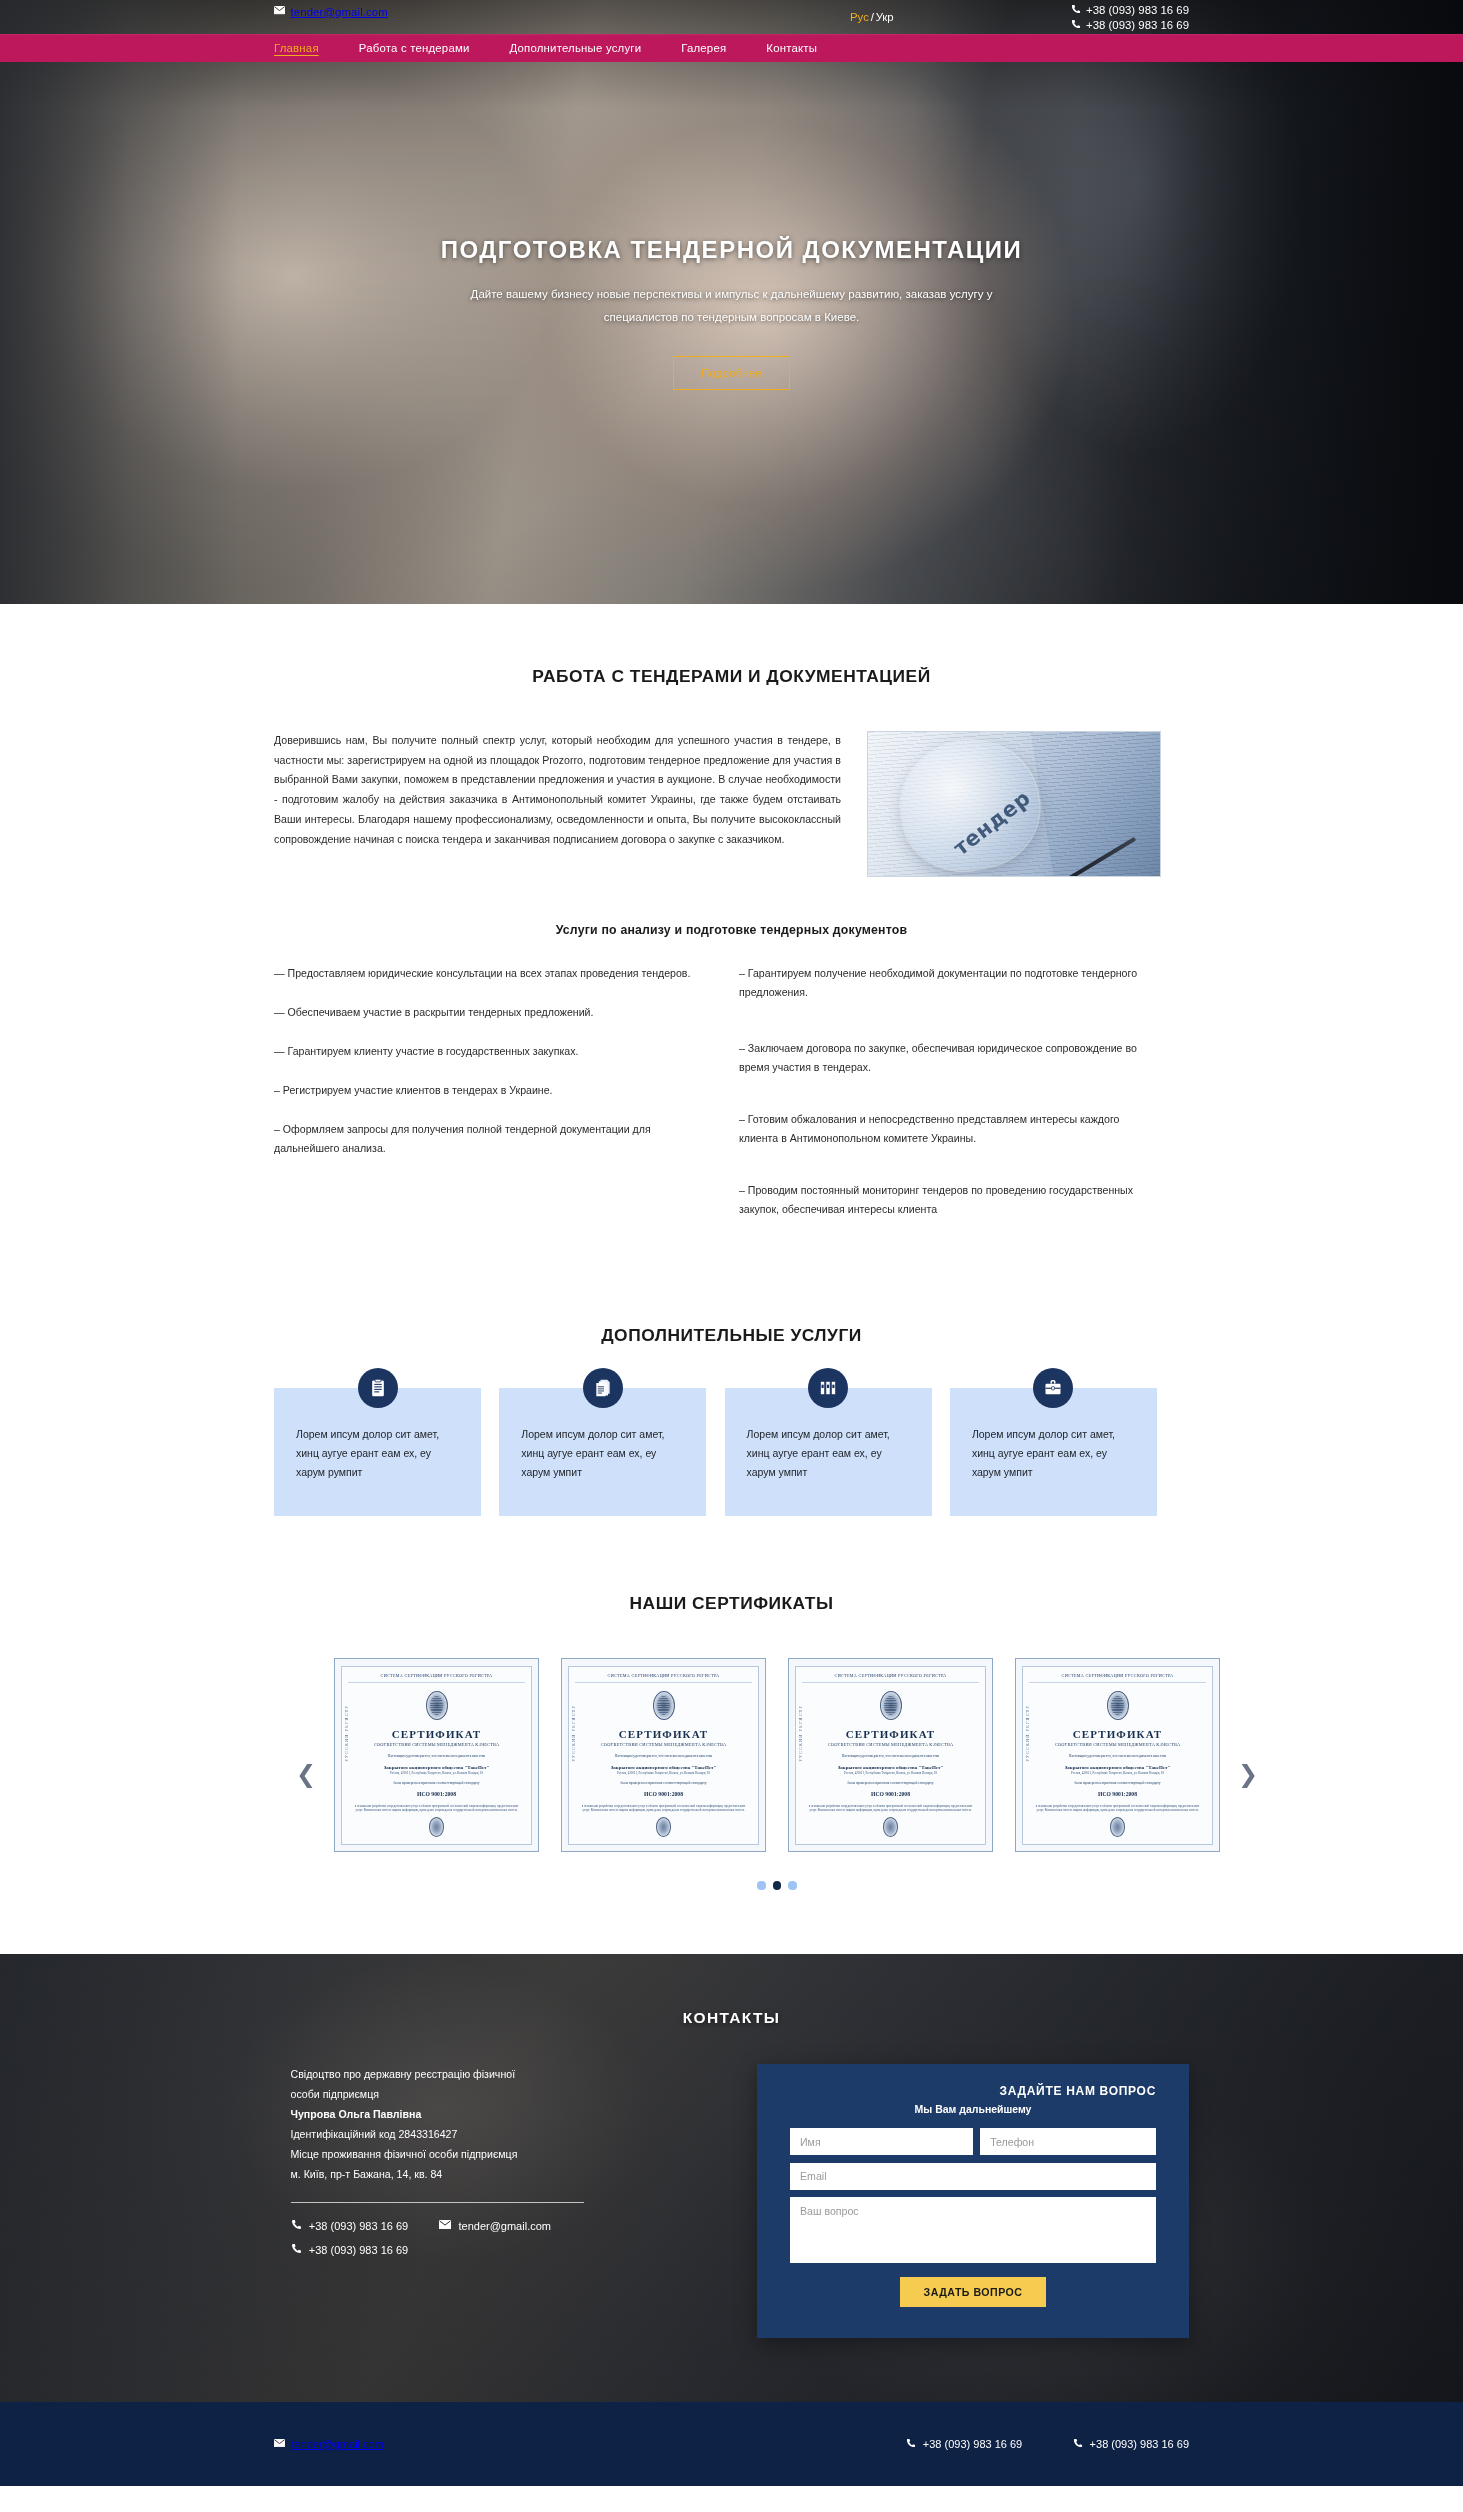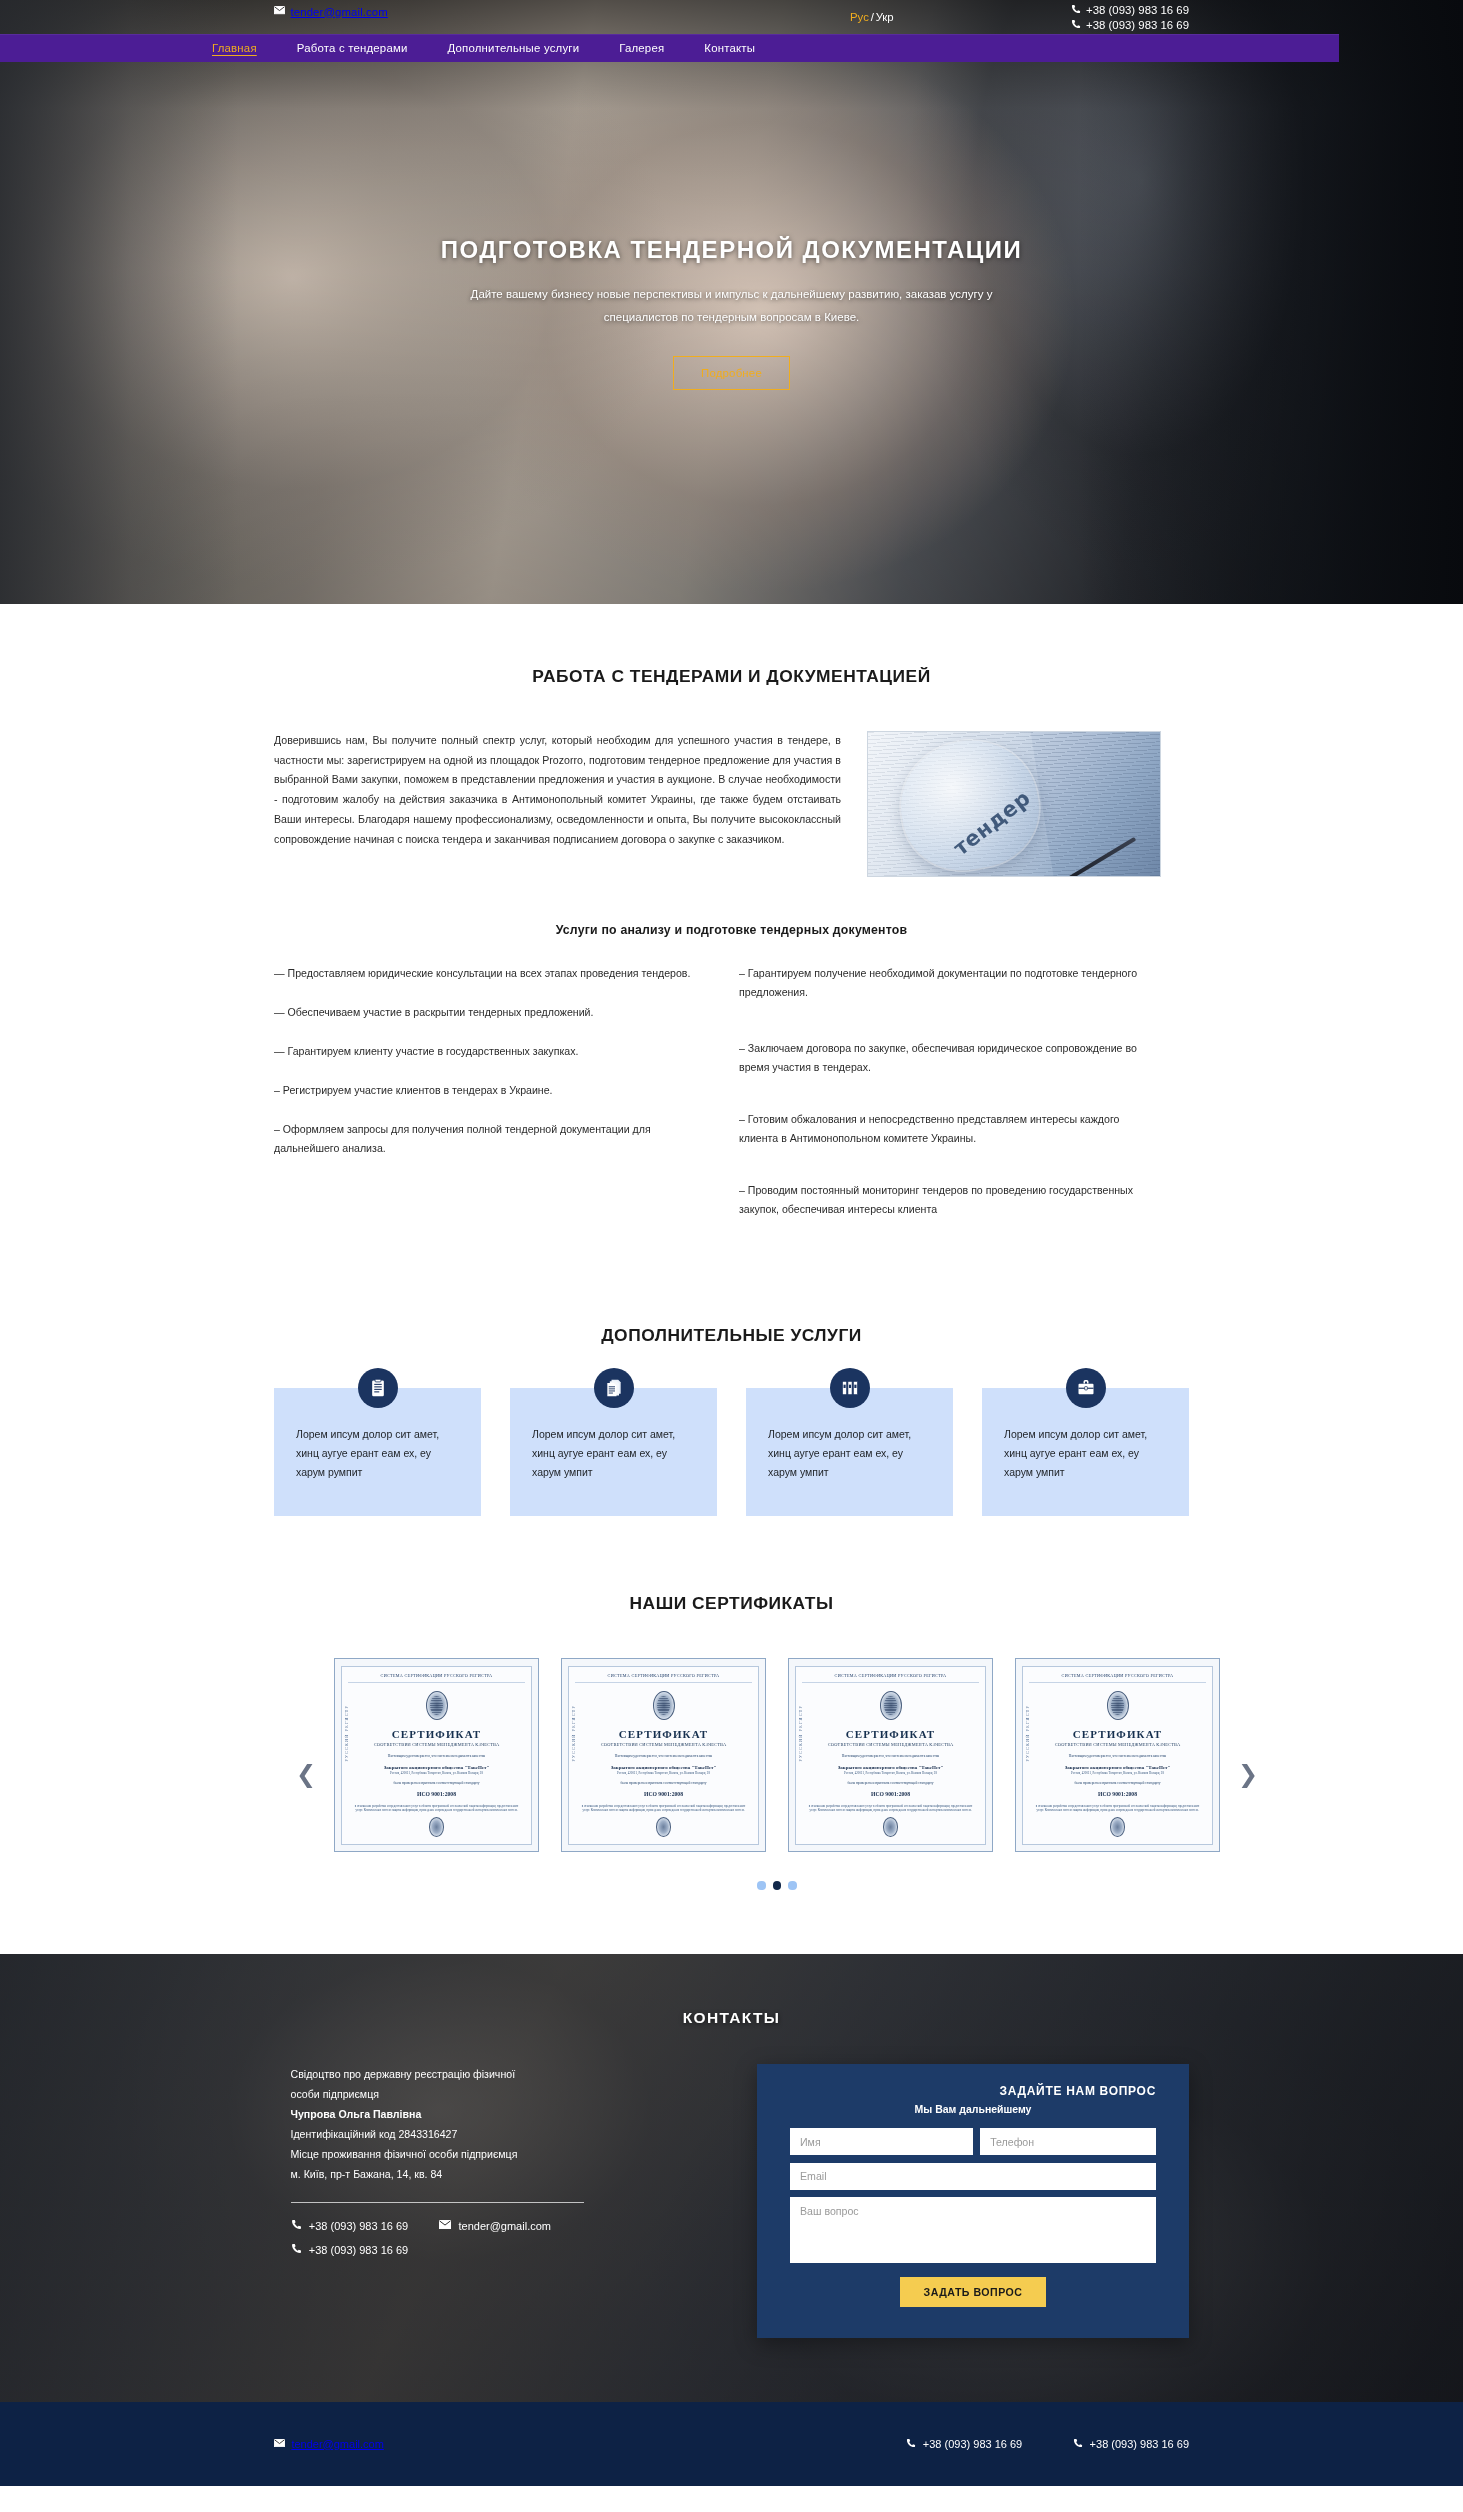--- a/index.html
+++ b/index.html
@@ -62,22 +62,22 @@
   .tb-lang .a { color: #f0ad1e; }
   .tb-lang .sep { color: #fff; margin: 0 1.8px; }
   .tb-lang .b { color: #ffffff; }
   .tb-phones { text-align: right; padding-top: 2.7px; }
   .tb-phones div { display:flex; align-items:center; justify-content:flex-end; gap:5.5px; font-size: 11.4px; line-height: 15.5px; white-space: nowrap;}
   .tb-phones .ic { font-size: 10px; }
 
   
   .navbar {
     position: relative; z-index: 5;
-    width: 1339px; height: 28px;
-    background: #4c1d95;
+    width: 1463px; height: 28px;
+    background: #be185d;
     border-top: 0.9px solid #2a4madaptive;
     box-shadow: inset 0 0.9px 0 rgba(255,255,255,0.07);
   }
   .nav-inner {
     width: 915px; margin: 0 auto; height: 28px;
     display: flex; align-items: center; gap: 0;
   }
   .nav-item {
     color: #ffffff; font-size: 11.4px; padding: 0 0;
     margin-right: 40px; text-decoration: none; white-space: nowrap;
@@ -174,21 +174,21 @@
   .subsec-lead { margin-top: 25.6px; font-size: 10.6px; line-height: 19px; color: #2b2b2b; }
 
   .two-col { display: flex; gap: 44px; margin-top: 27.4px; }
   .col { width: 421px; }
   .bullet { font-size: 10.6px; line-height: 19px; color: #2b2b2b; margin-bottom: 20px; }
   .col.right .bullet { margin-bottom: 33px; }
   .col.right .bullet:first-child { margin-bottom: 37px; }
 
   
   .extra-sec { padding-top: 73px; }
-  .cards { display: flex; gap: 18.3px; margin-top: 42px; justify-content: space-between; }
+  .cards { display: flex; gap: 18.3px; margin-top: 42px; justify-content: flex-start; }
   .card {
     width: 207px; height: 128px;
     background: #cfe0fb;
     position: relative;
     padding: 37px 22px 0 22px;
   }
   .card-icon {
     position: absolute; top: -20px; left: 50%; transform: translateX(-50%);
     width: 40px; height: 40px; border-radius: 50%;
     background: #1b3460;

